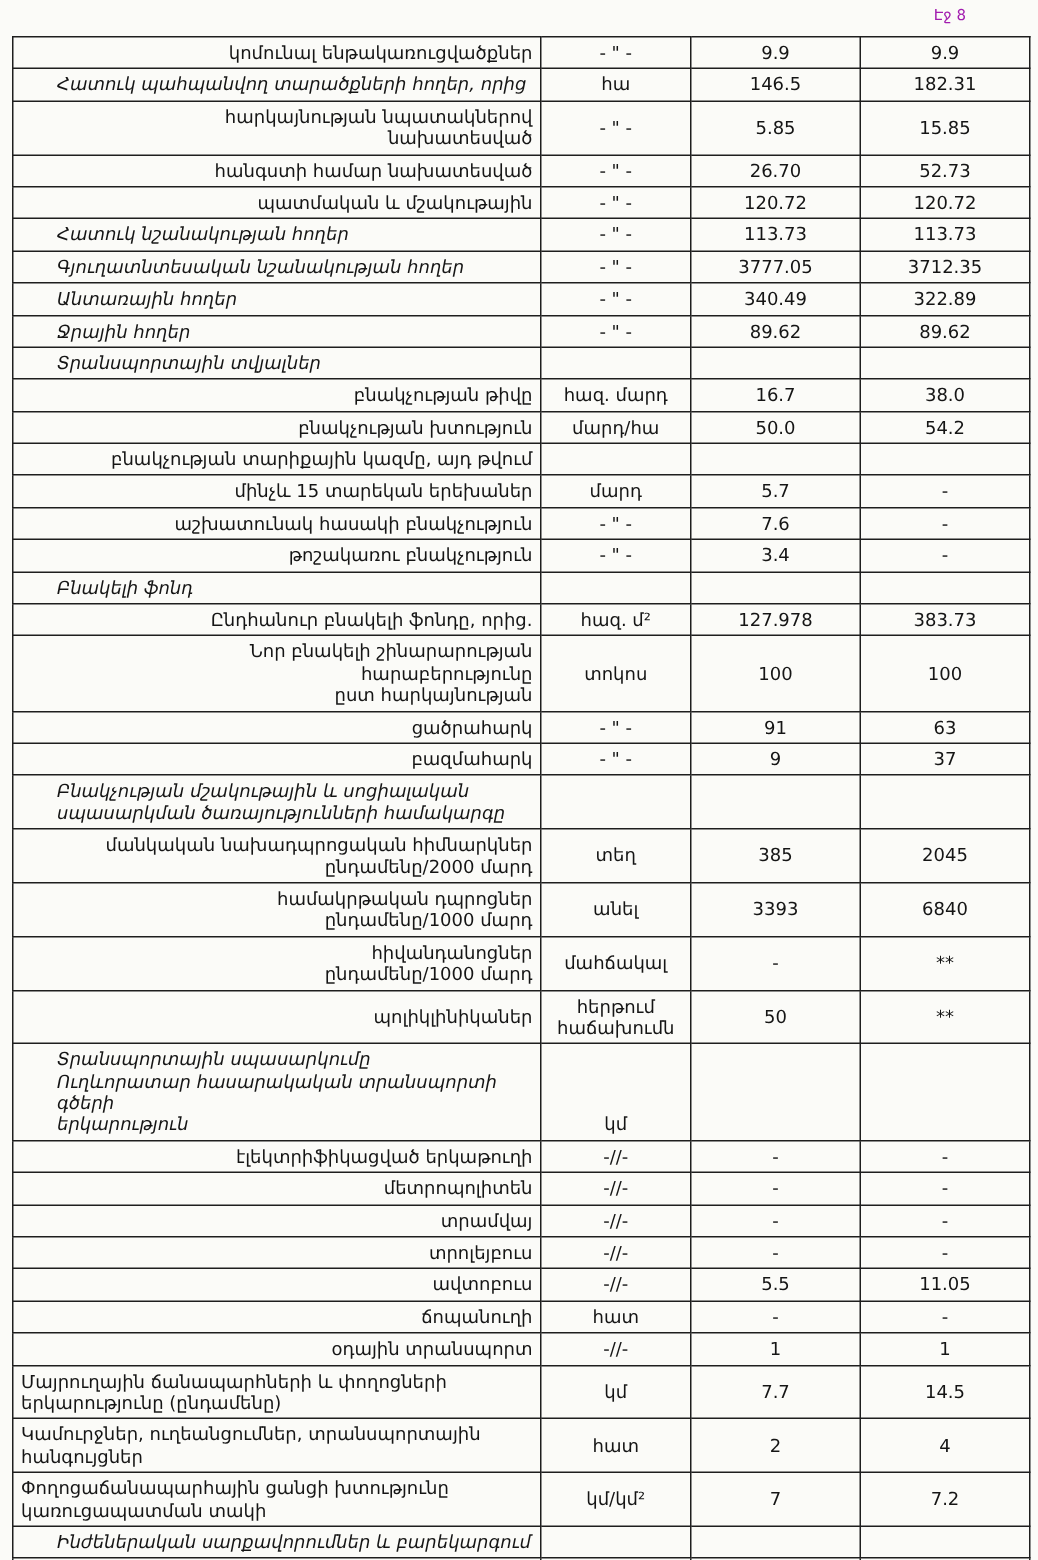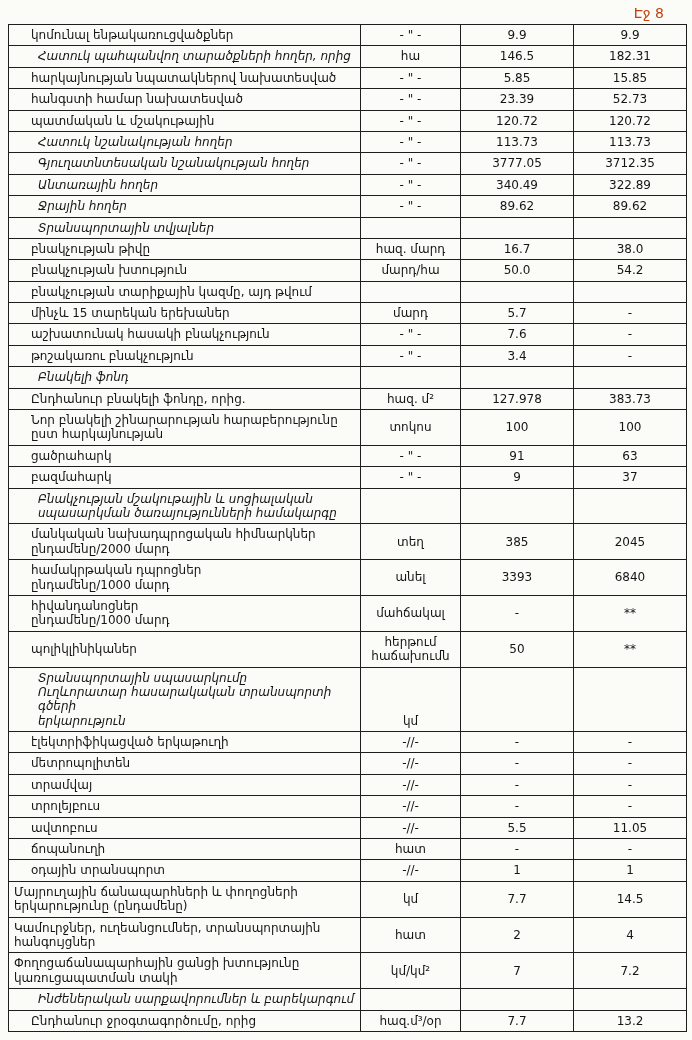--- a/index.html
+++ b/index.html
@@ -16,23 +16,23 @@
   }
   .sheet {
     position: relative;
     width: 692px;
     height: 1040px;
     background: #fbfbf8;
   }
   .page-num {
     position: absolute;
     top: 5px;
-    right: 28px;
-    font-size: 14px;
-    color: #c2410c;
+    right: 48px;
+    font-size: 10px;
+    color: #a21caf;
   }
   table.stats {
     position: absolute;
     top: 24px;
     left: 8px;
     width: 678px;
     border-collapse: collapse;
     table-layout: fixed;
   }
   table.stats td {
@@ -42,21 +42,22 @@
     padding: 3px 5px;
     vertical-align: middle;
     white-space: pre-line;
     overflow: hidden;
   }
   td.c-label {
     text-align: left;
     padding-left: 8px;
   }
   td.c-label.ind {
-    padding-left: 22px;
+    padding-left: 42px;
+    text-align: right;
   }
   td.c-unit, td.c-v {
     text-align: center;
   }
   td.c-unit.vb {
     vertical-align: bottom;
   }
   tr.section td.c-label {
     font-style: italic;
     padding-left: 29px;
@@ -89,21 +90,21 @@
         </tr>
         <tr>
           <td class="c-label ind">հարկայնության նպատակներով նախատեսված</td>
           <td class="c-unit">- " -</td>
           <td class="c-v">5.85</td>
           <td class="c-v">15.85</td>
         </tr>
         <tr>
           <td class="c-label ind">հանգստի համար նախատեսված</td>
           <td class="c-unit">- " -</td>
-          <td class="c-v">23.39</td>
+          <td class="c-v">26.70</td>
           <td class="c-v">52.73</td>
         </tr>
         <tr>
           <td class="c-label ind">պատմական և մշակութային</td>
           <td class="c-unit">- " -</td>
           <td class="c-v">120.72</td>
           <td class="c-v">120.72</td>
         </tr>
         <tr class="section">
           <td class="c-label">Հատուկ նշանակության հողեր</td>

